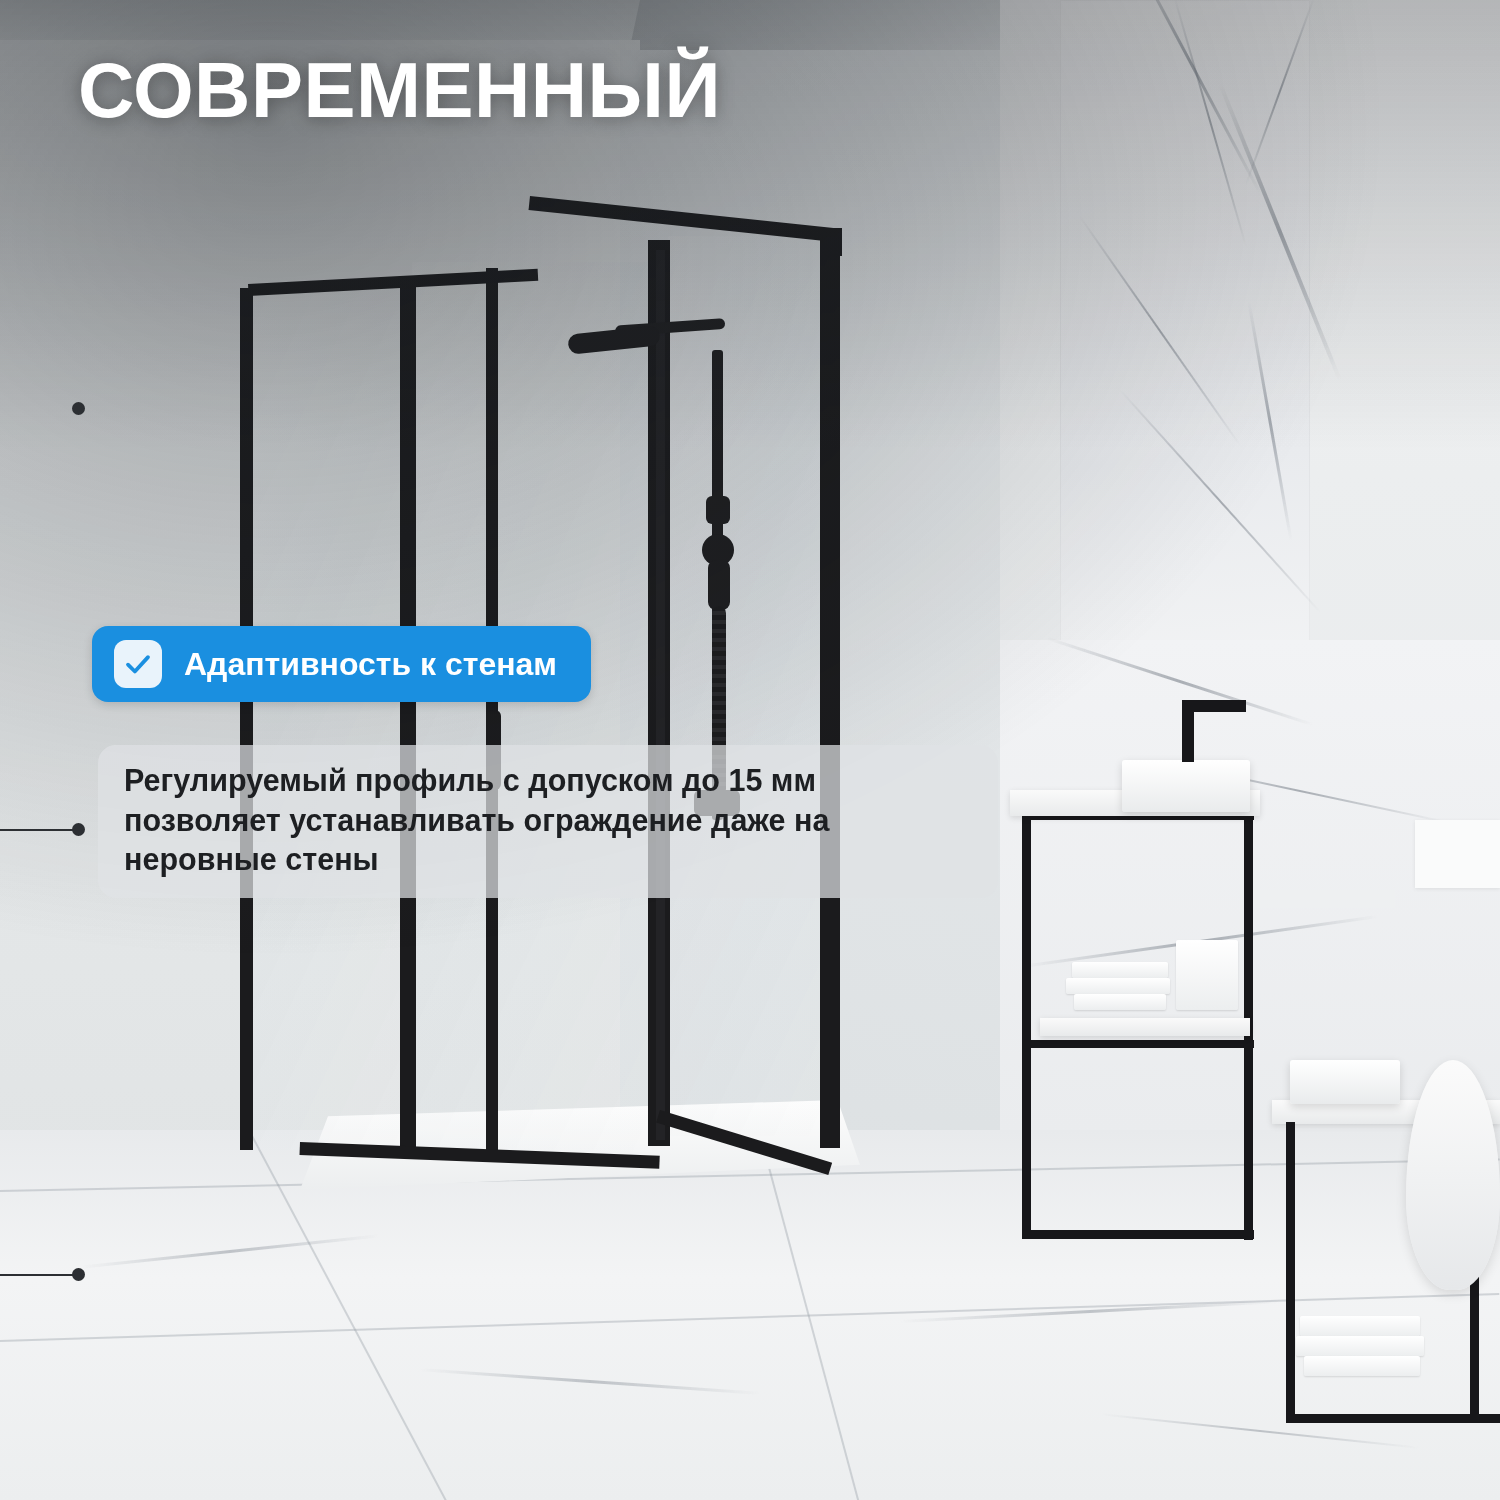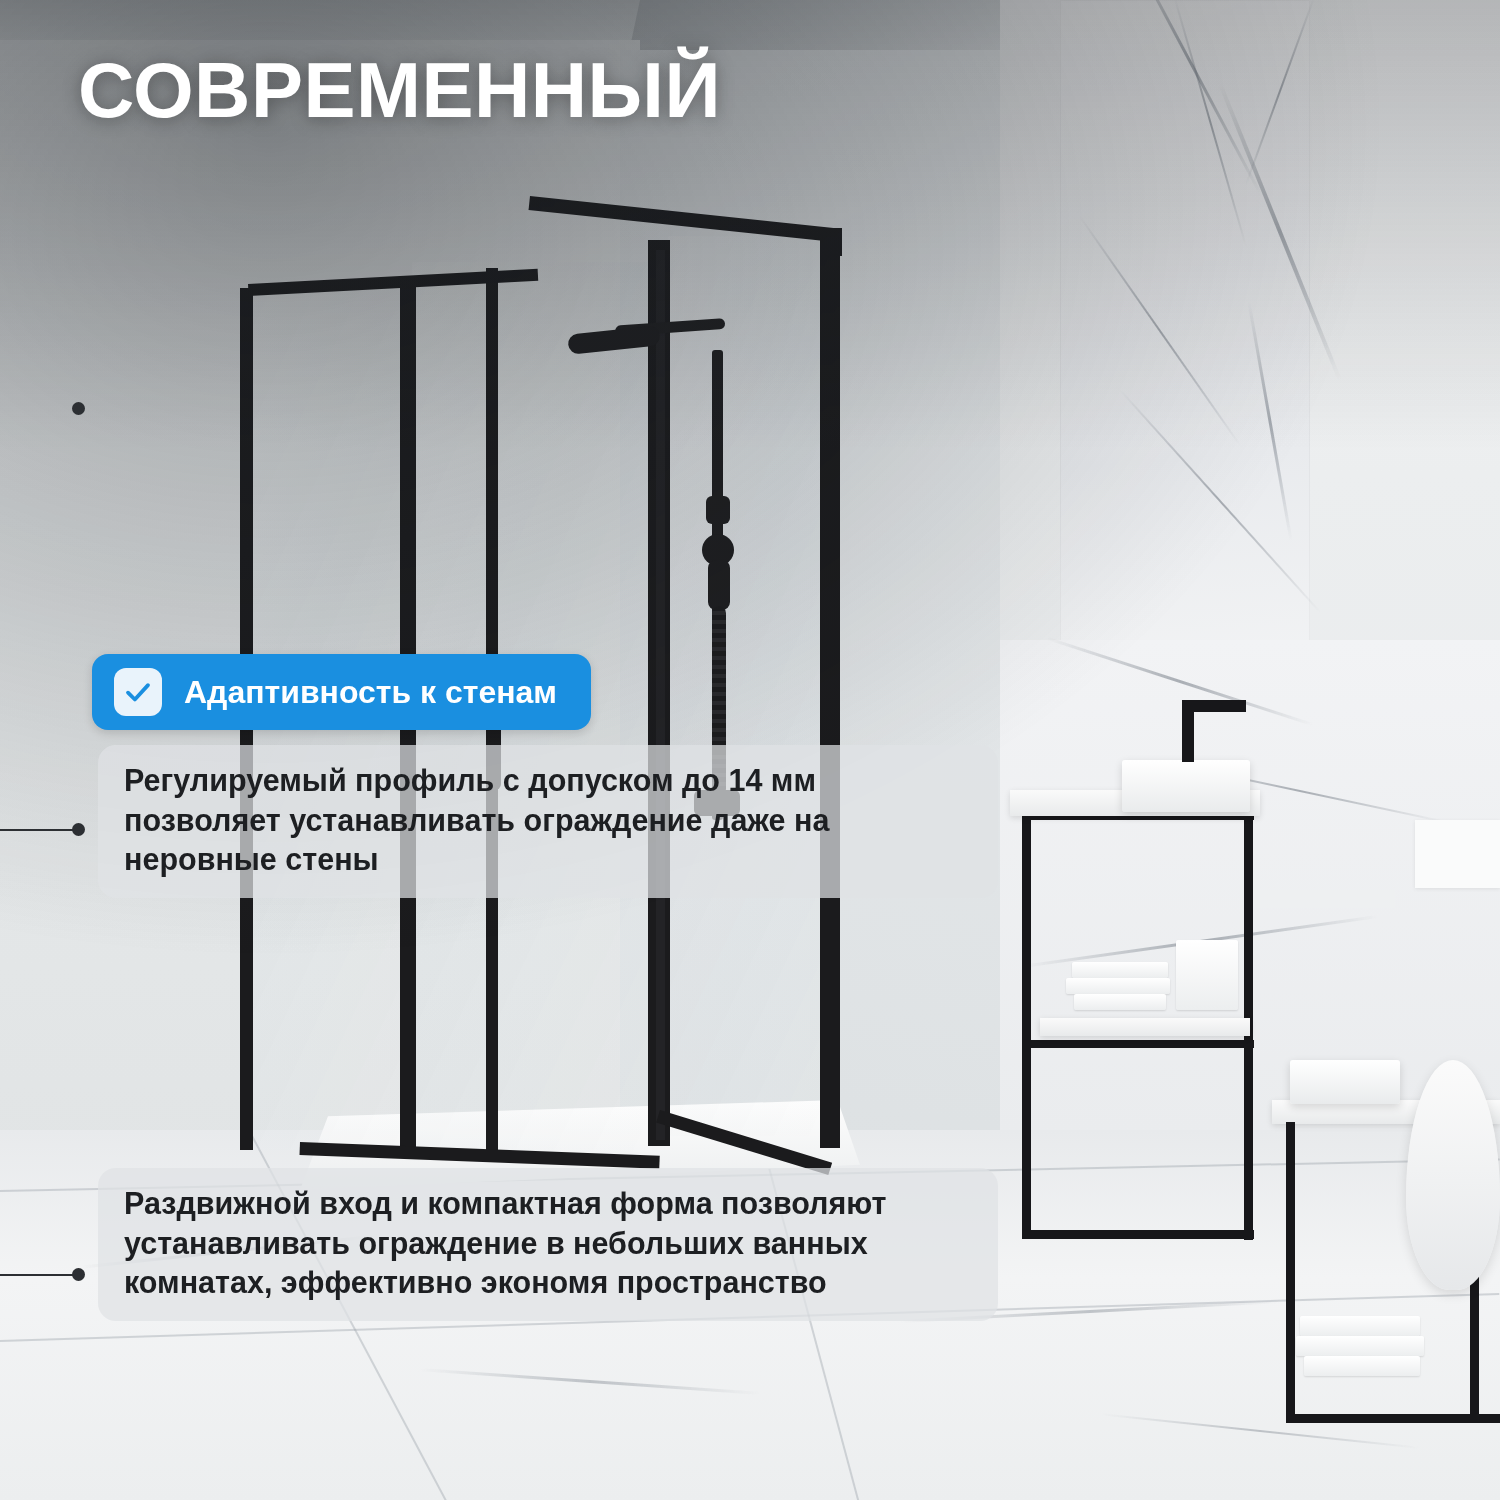--- a/index.html
+++ b/index.html
@@ -208,21 +208,20 @@
 
   .pill {
     position: absolute;
     display: flex;
     align-items: center;
     gap: 22px;
     background: #1a8fe0;
     border-radius: 16px;
     padding: 14px 34px 14px 22px;
     box-shadow: 0 3px 10px rgba(0,0,0,0.15);
-    margin-top: 28px;
   }
   .pill .label {
     color: #ffffff;
     font-size: 32px;
     font-weight: 700;
     white-space: nowrap;
   }
   .check-box {
     width: 48px; height: 48px;
     border-radius: 12px;
@@ -351,20 +350,19 @@
     <span class="check-box">
       <svg width="30" height="30" viewBox="0 0 24 24" fill="none" stroke="#1a8fe0" stroke-width="3" stroke-linecap="round" stroke-linejoin="round">
         <polyline points="4,12.5 9.5,18 20,6.5"></polyline>
       </svg>
     </span>
     <span class="label">Адаптивность к стенам</span>
   </div>
 
   <div class="bullet-line" style="left:0px; top:829px; width:74px;"></div>
   <div class="bullet-dot" style="left:72px; top:823px;"></div>
-  <div class="plate" style="left:98px; top:745px; width:900px;">Регулируемый профиль с допуском до 14 мм позволяет устанавливать ограждение даже на неровные стены</div>
+  <div class="plate" style="left:98px; top:745px; width:900px;">Регулируемый профиль с допуском до 15 мм позволяет устанавливать ограждение даже на неровные стены</div>
 
 
   <div class="bullet-line" style="left:0px; top:1274px; width:74px;"></div>
   <div class="bullet-dot" style="left:72px; top:1268px;"></div>
-  <div class="plate" style="left:98px; top:1168px; width:900px;">Раздвижной вход и компактная форма позволяют устанавливать ограждение в небольших ванных комнатах, эффективно экономя пространство</div>
 
 </div>
 
 </body></html>

